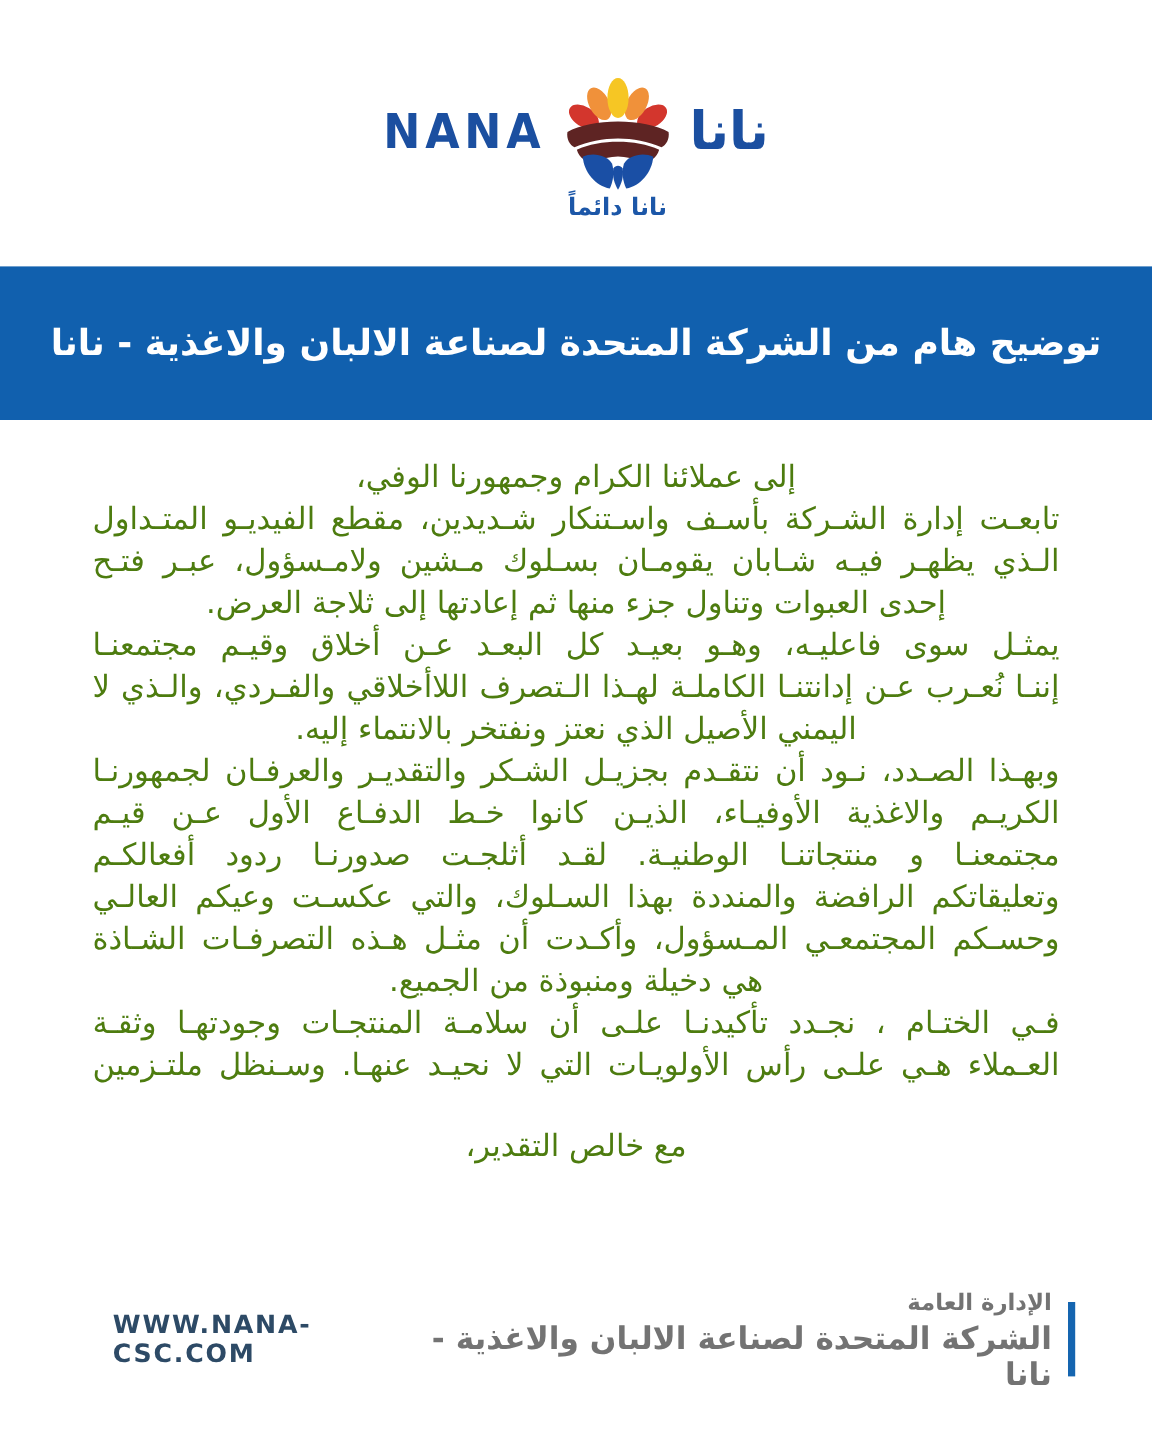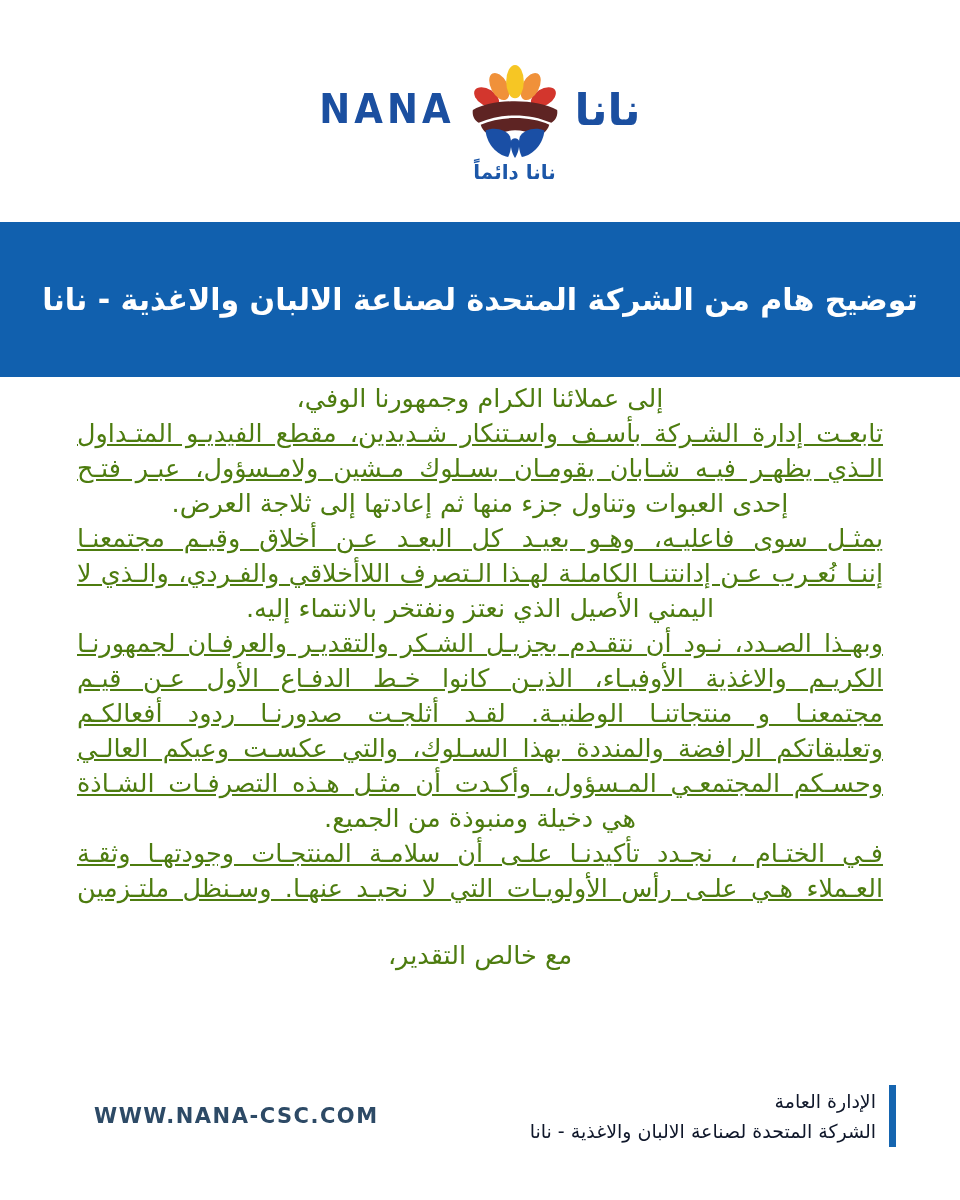--- a/index.html
+++ b/index.html
@@ -16,52 +16,52 @@
     direction:ltr;
   }
   .logo-side{position:relative;top:-14px;color:#1b4fa0;font-weight:bold;}
   .logo-latin{font-size:37px;letter-spacing:4px;transform:scaleY(1.08);}
   .logo-arabic{font-size:44px;}
   .emblem-col{display:flex;flex-direction:column;align-items:center;}
   .tagline{color:#1c57a8;font-size:20px;font-weight:bold;margin-top:-4px;}
 
   
   .banner{
-    position:absolute;top:222px;left:0;width:960px;height:155px;
+    position:absolute;top:222px;left:0;width:960px;height:128px;
     background:#1160ae;color:#ffffff;
     display:flex;flex-direction:column;justify-content:center;align-items:center;
     direction:rtl;text-align:center;
   }
   .banner .bline{font-size:30px;font-weight:bold;line-height:49px;}
 
   
   .body-text{
     position:absolute;top:381px;left:77px;width:806px;
     direction:rtl;color:#4d7c0f;
     font-size:25.5px;line-height:35px;
   }
   .line{width:100%;}
-  .line.justify{text-align:justify;text-align-last:justify;text-decoration:underline;}
+  .line.justify{text-align:justify;text-align-last:justify;}
   .line.center{text-align:center;}
   .closing{margin-top:32px;text-align:center;}
 
   
   .footer{
     position:absolute;top:1076px;left:0;width:960px;height:80px;
     display:flex;justify-content:space-between;align-items:center;
     padding:0 64px;box-sizing:border-box;
   }
   .website{
     color:#2d4a66;font-weight:bold;font-size:21px;letter-spacing:1.5px;
     margin-left:30px;
   }
   .dept-block{display:flex;align-items:center;gap:13px;}
-  .dept-text{direction:rtl;text-align:right;color:#0f172a;font-weight:normal;}
+  .dept-text{direction:rtl;text-align:right;color:#737373;font-weight:bold;}
   .dept-line1{font-size:19px;line-height:30px;}
-  .dept-line2{font-size:19px;line-height:30px;}
+  .dept-line2{font-size:26px;line-height:30px;}
   .accent-bar{width:7px;height:62px;background:#1565b0;}
 </style>
 </head>
 <body>
 
 <div class="page">
 
   <div class="logo-row">
     <div class="logo-side logo-latin">NANA</div>
     <div class="emblem-col">

